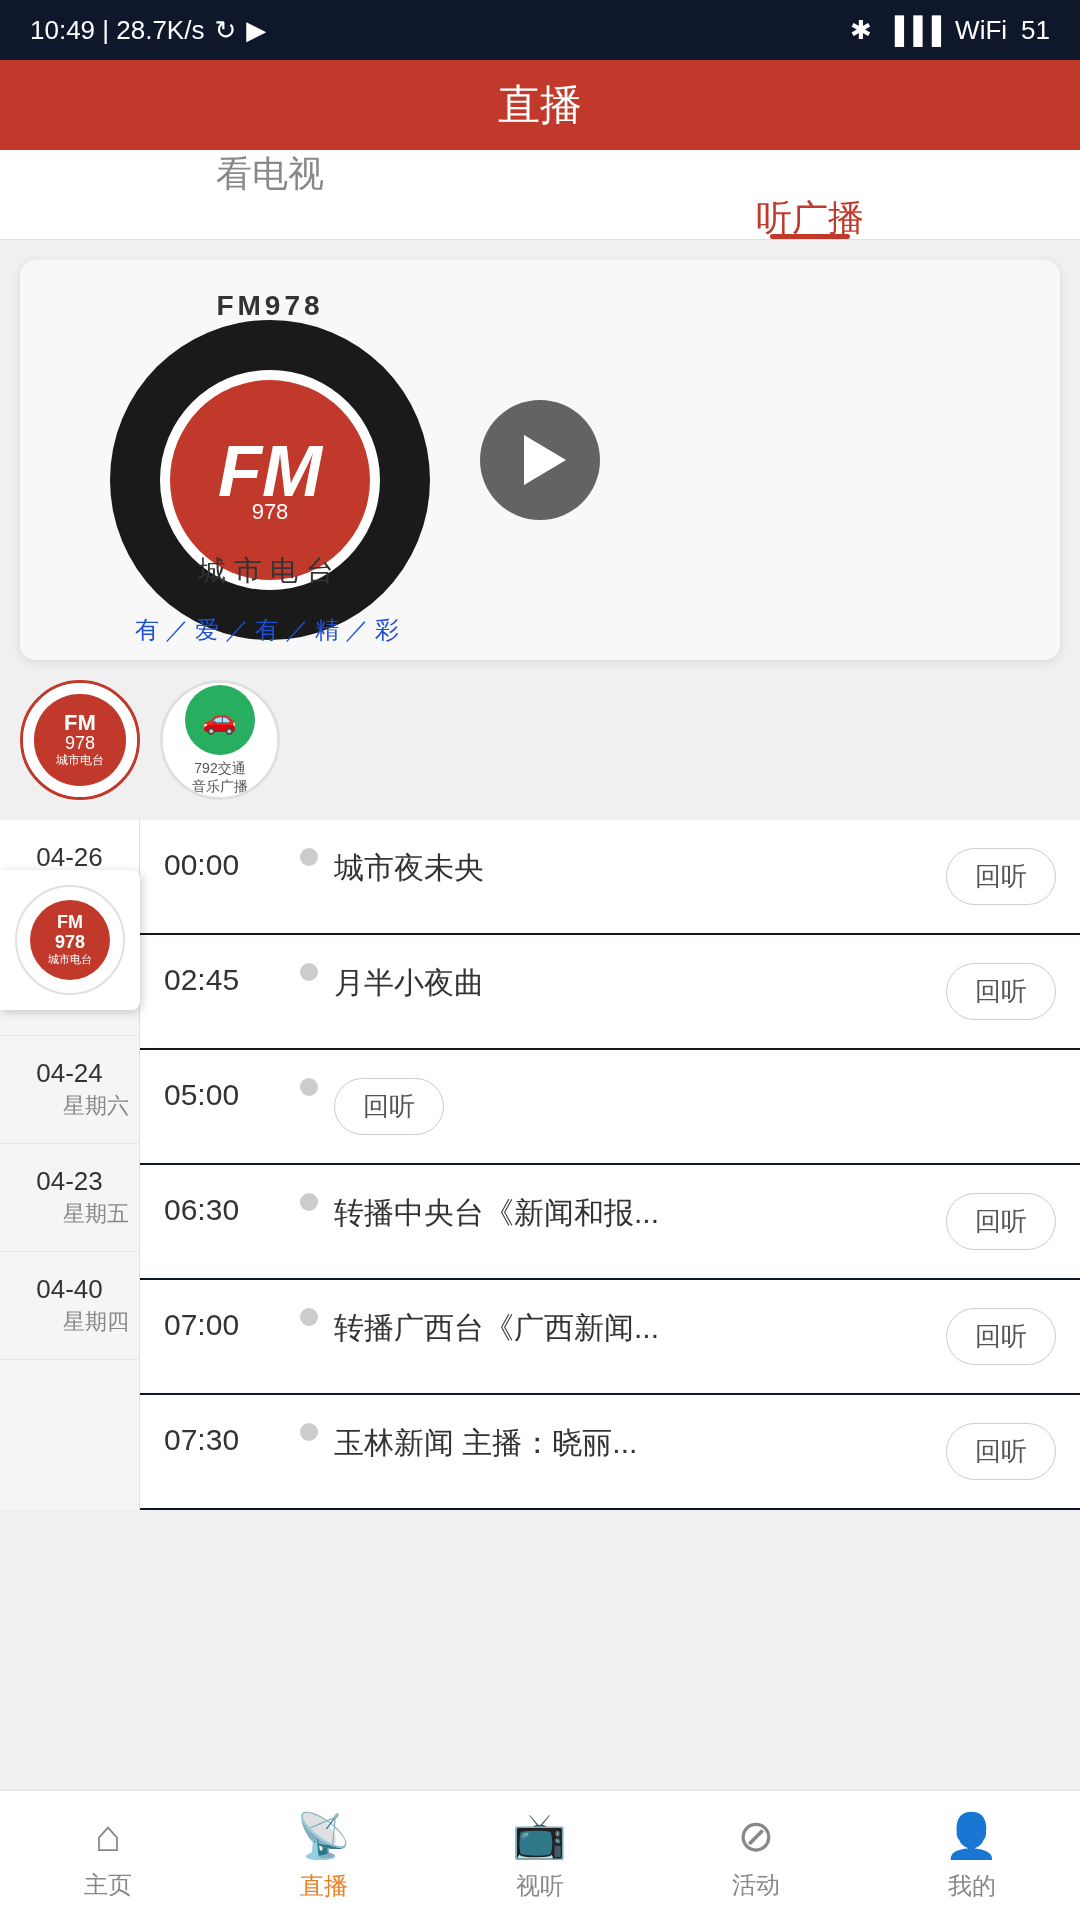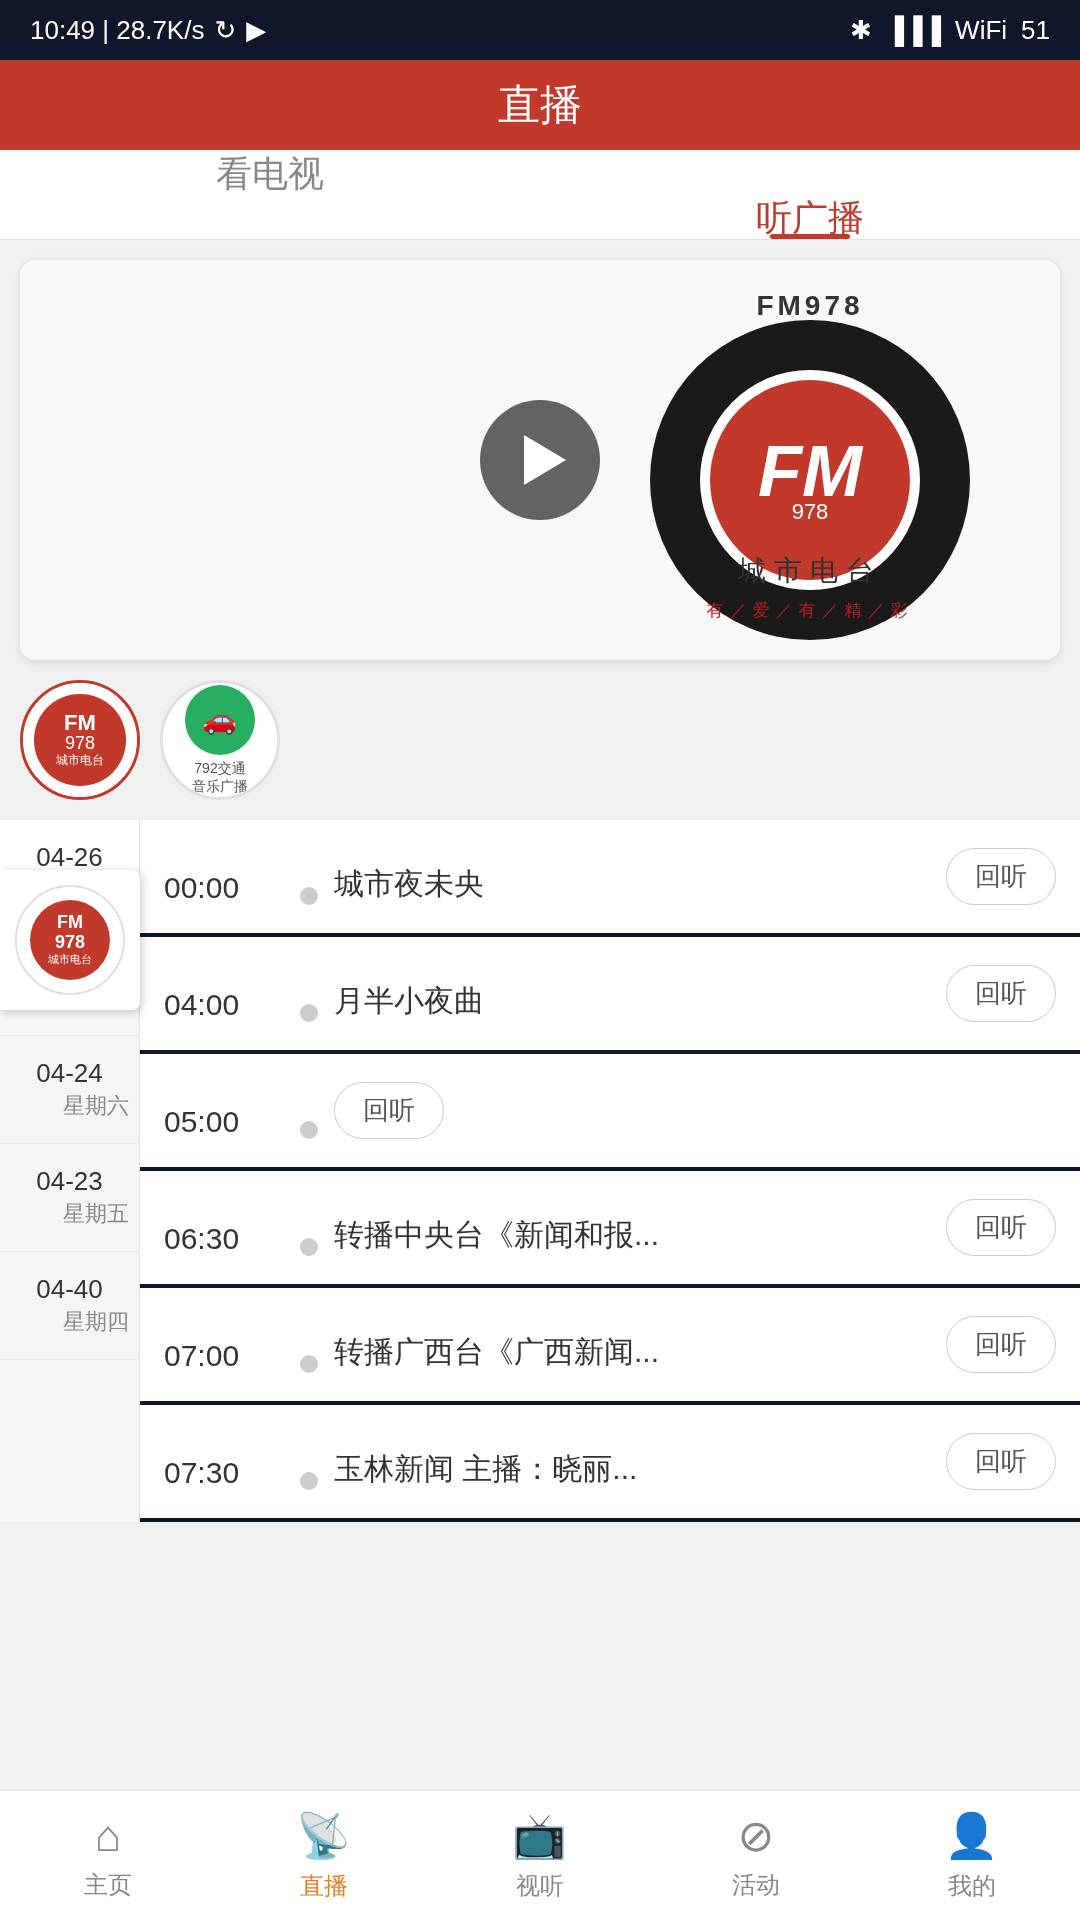--- a/index.html
+++ b/index.html
@@ -81,21 +81,21 @@
       height: 400px;
       position: relative;
       box-shadow: 0 2px 10px rgba(0,0,0,0.1);
     }
     .hero-bg {
       width: 100%;
       height: 100%;
       background: #f8f8f8;
       display: flex;
       align-items: center;
-      justify-content: flex-end;
+      justify-content: flex-start;
       position: relative;
     }
     
     .fm-logo-container {
       position: relative;
       width: 500px;
       height: 380px;
     }
     .fm-text-large {
       position: absolute;
@@ -157,25 +157,25 @@
       bottom: 60px;
       left: 50%;
       transform: translateX(-50%);
       font-size: 28px;
       color: #333;
       white-space: nowrap;
       letter-spacing: 8px;
     }
     .fm-subtitle {
       position: absolute;
-      bottom: 28px;
+      bottom: 4px;
       left: 50%;
       transform: translateX(-50%);
-      font-size: 17px;
-      color: #b91c1c;
+      font-size: 24px;
+      color: #1d4ed8;
       white-space: nowrap;
       letter-spacing: 6px;
     }
     
     .play-overlay {
       position: absolute;
       top: 50%;
       left: 50%;
       transform: translate(-50%, -50%);
       width: 120px;
@@ -302,23 +302,23 @@
       text-align: right;
     }
 
     
     .program-list {
       flex: 1;
       background: white;
     }
     .program-item {
       display: flex;
-      align-items: flex-end;
+      align-items: flex-start;
       padding: 28px 24px;
-      border-bottom: 4px solid #0f172a;
+      border-bottom: 2px solid #0f172a;
       gap: 16px;
     }
     .program-time {
       font-size: 30px;
       color: #333;
       width: 120px;
       flex-shrink: 0;
     }
     .program-dot {
       width: 18px;
@@ -520,21 +520,21 @@
   </div>
 
   <div class="program-list">
     <div class="program-item">
       <span class="program-time">00:00</span>
       <div class="program-dot"></div>
       <span class="program-name">城市夜未央</span>
       <button class="replay-btn">回听</button>
     </div>
     <div class="program-item">
-      <span class="program-time">04:00</span>
+      <span class="program-time">02:45</span>
       <div class="program-dot"></div>
       <span class="program-name">月半小夜曲</span>
       <button class="replay-btn">回听</button>
     </div>
     <div class="program-item">
       <span class="program-time">05:00</span>
       <div class="program-dot"></div>
       <button class="replay-btn">回听</button>
     </div>
     <div class="program-item">

